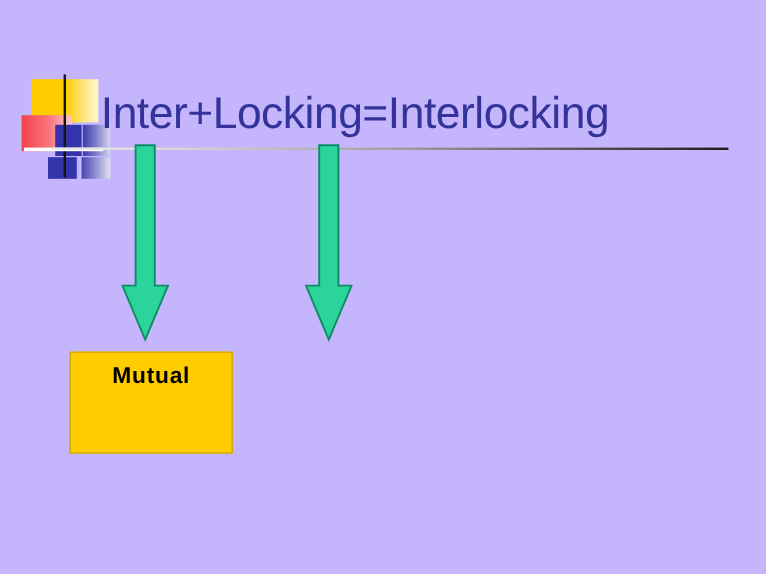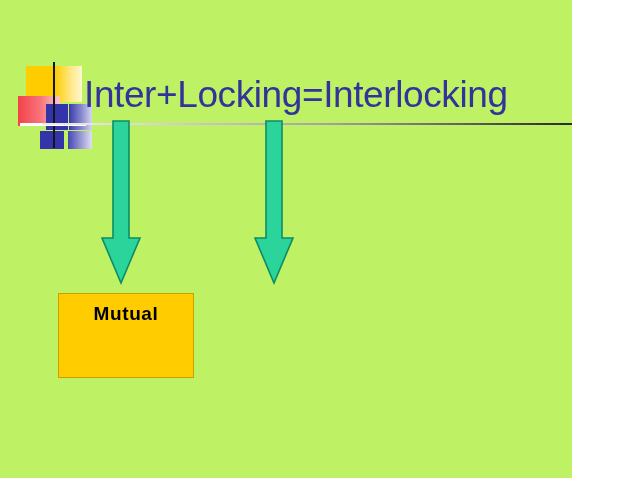--- a/index.html
+++ b/index.html
@@ -5,23 +5,23 @@
   html, body {
     margin: 0;
     padding: 0;
     background: #ffffff;
   }
   body {
     font-family: "Liberation Sans", sans-serif;
   }
   #slide {
     position: relative;
-    width: 572px;
+    width: 638px;
     height: 478px;
-    background: #bef264;
+    background: #c4b5fd;
     overflow: hidden;
   }
 
   
   #logo-cluster {
     position: absolute;
     left: 18px;
     top: 62px;
     width: 74px;
     height: 86px;

